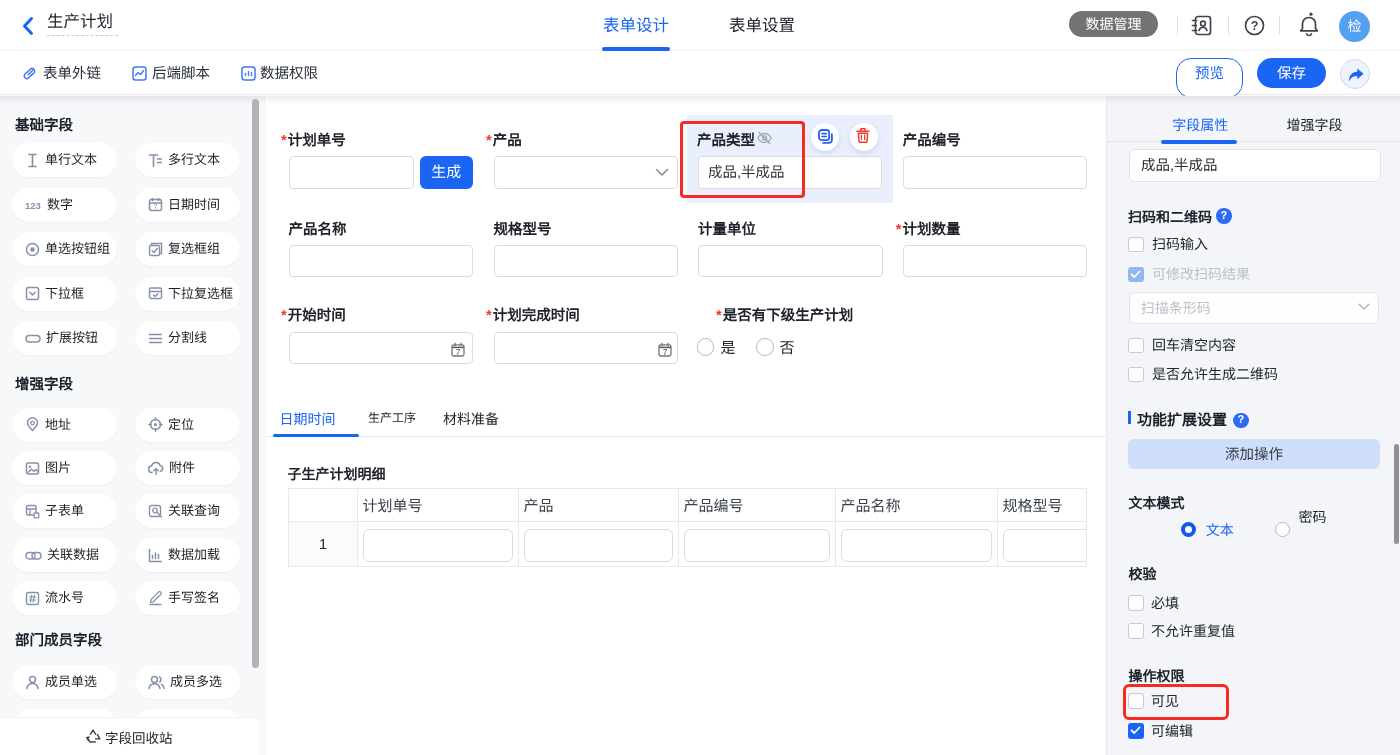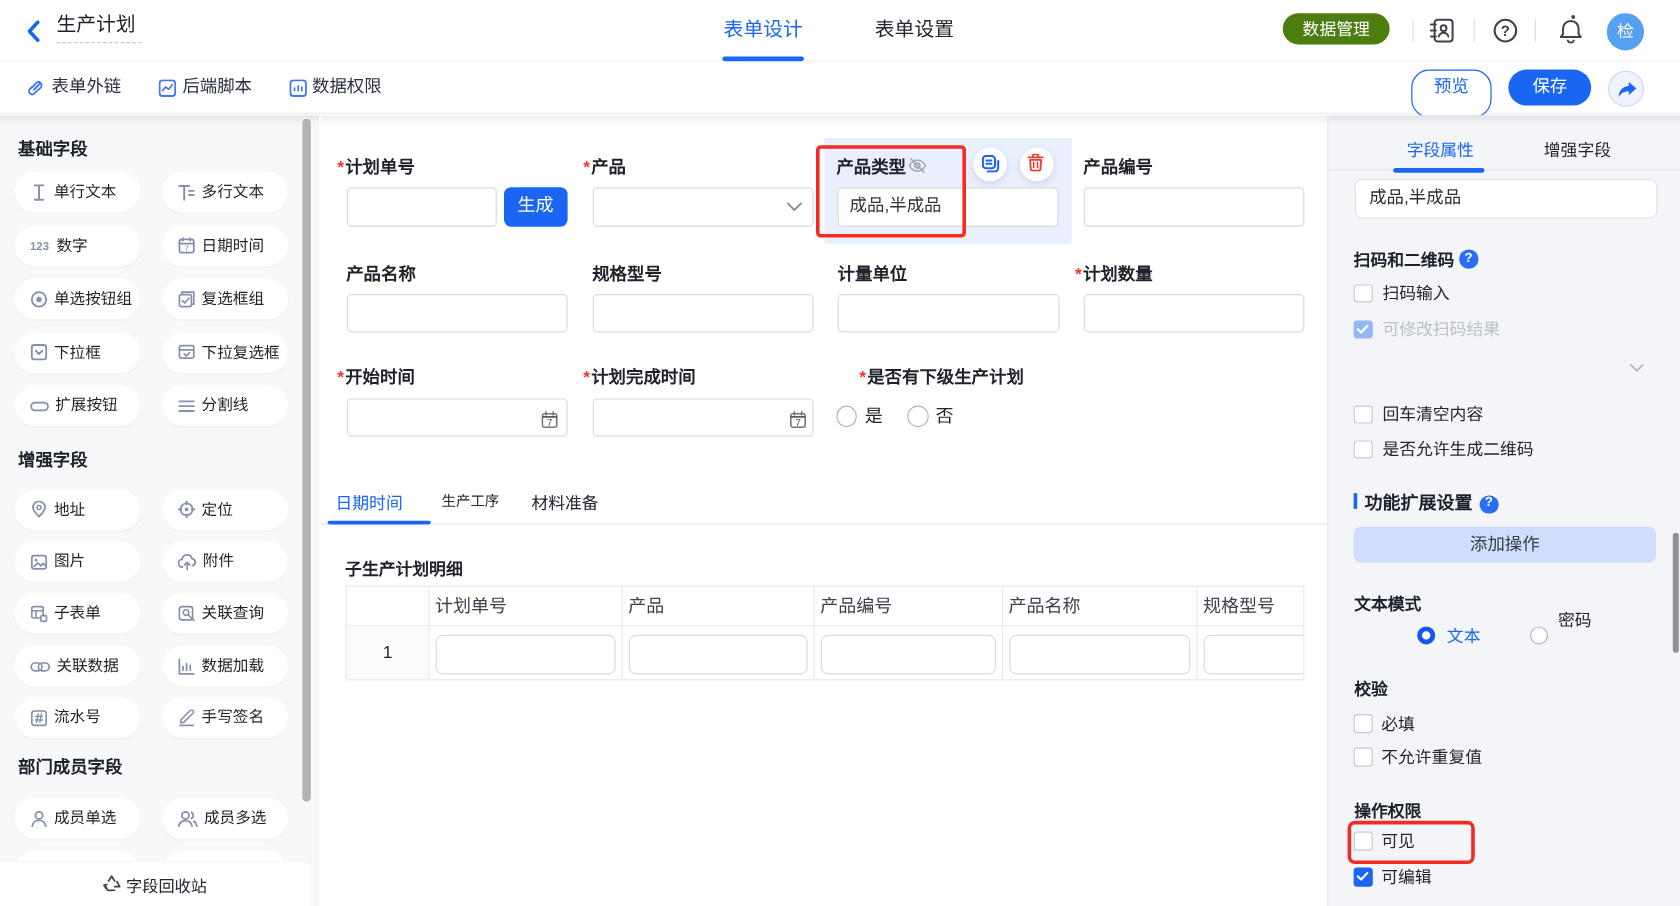--- a/index.html
+++ b/index.html
@@ -30,21 +30,21 @@
 </head>
 <body>
 <div id="header">
   <svg class="abs" style="left:20px;top:16px;" width="15" height="20" viewBox="0 0 15 20">
     <path d="M11.5 2.5 L4.5 10 L11.5 17.5" stroke="#1a66f2" stroke-width="3" fill="none" stroke-linecap="round" stroke-linejoin="round"></path>
   </svg>
   <div class="abs" style="left:47px;top:13px;font-size:16.5px;color:#1f222a;border-bottom:1px dashed #c9ccd2;padding-bottom:4px;padding-right:5px;">生产计划</div>
   <div class="abs" style="left:603px;top:17px;font-size:16.5px;color:#1a66f2;">表单设计</div>
   <div class="abs" style="left:729px;top:17px;font-size:16.5px;color:#23262e;">表单设置</div>
   <div class="abs" style="left:602px;top:47px;width:68px;height:4px;background:#1a66f2;border-radius:2px;"></div>
-  <div class="abs" style="left:1069px;top:11px;width:89px;height:26px;background:#4d7c0f;border-radius:13px;color:#fff;font-size:14px;text-align:center;line-height:26px;">数据管理</div>
+  <div class="abs" style="left:1069px;top:11px;width:89px;height:26px;background:#737373;border-radius:13px;color:#fff;font-size:14px;text-align:center;line-height:26px;">数据管理</div>
   <div class="abs" style="left:1177px;top:16px;width:1px;height:19px;background:#dcdee2;"></div>
   <svg class="abs" style="left:1191px;top:14px;" width="23" height="23" viewBox="0 0 23 23">
     <rect x="4.5" y="2.5" width="15" height="18" rx="2.5" fill="none" stroke="#40434b" stroke-width="1.7"></rect>
     <path d="M1.5 6.5h4M1.5 11.5h4M1.5 16.5h4" stroke="#40434b" stroke-width="1.7" stroke-linecap="round"></path>
     <circle cx="12" cy="9.5" r="2.4" fill="none" stroke="#40434b" stroke-width="1.6"></circle>
     <path d="M8 16.5c0.6-2.2 2.2-3.2 4-3.2s3.4 1 4 3.2" fill="none" stroke="#40434b" stroke-width="1.6" stroke-linecap="round"></path>
   </svg>
   <div class="abs" style="left:1228px;top:16px;width:1px;height:19px;background:#dcdee2;"></div>
   <svg class="abs" style="left:1244px;top:15px;" width="21" height="21" viewBox="0 0 21 21">
     <circle cx="10.5" cy="10.5" r="9" fill="none" stroke="#40434b" stroke-width="1.7"></circle>
@@ -295,20 +295,21 @@
   <div class="rhead" style="left:21px;top:113.5px;">扫码和二维码</div>
   <div class="qbadge" style="left:109px;top:112px;">?</div>
   <div class="cb" style="left:21px;top:140.5px;"></div>
   <div class="cblab" style="left:45px;top:140.6px;">扫码输入</div>
   <div class="cb cbchk" style="left:21px;top:170.5px;background:#93b7f2;">
       <svg width="11" height="9" viewBox="0 0 11 9">
         <path d="M1.5 4.3 L4.2 7 L9.5 1.5" stroke="#fff" stroke-width="1.8" fill="none" stroke-linecap="round" stroke-linejoin="round"></path>
       </svg>
     </div>
   <div class="cblab" style="left:45px;top:171px;color:#bcc0c9;">可修改扫码结果</div>
+  <div class="abs" style="left:21.8px;top:195.8px;width:250px;height:32.7px;background:#fefefe;border:1px solid #e2e4e8;border-radius:6px;font-size:14px;color:#bcc0c9;line-height:30.7px;padding-left:11px;">扫描条形码</div>
   <svg class="abs" style="left:251px;top:207px;" width="12" height="8" viewBox="0 0 12 8">
       <path d="M1.2 1.2 L6 6 L10.8 1.2" fill="none" stroke="#b4b8c0" stroke-width="1.5" stroke-linecap="round" stroke-linejoin="round"></path>
     </svg>
   <div class="cb" style="left:21px;top:241.5px;"></div>
   <div class="cblab" style="left:45px;top:242px;">回车清空内容</div>
   <div class="cb" style="left:21px;top:270.5px;"></div>
   <div class="cblab" style="left:45px;top:271px;">是否允许生成二维码</div>
   <div class="abs" style="left:21.4px;top:315px;width:2.5px;height:13px;background:#1a66f2;"></div>
   <div class="rhead" style="left:30px;top:316px;font-size:15px;">功能扩展设置</div>
   <div class="qbadge" style="left:126px;top:316.6px;">?</div>

